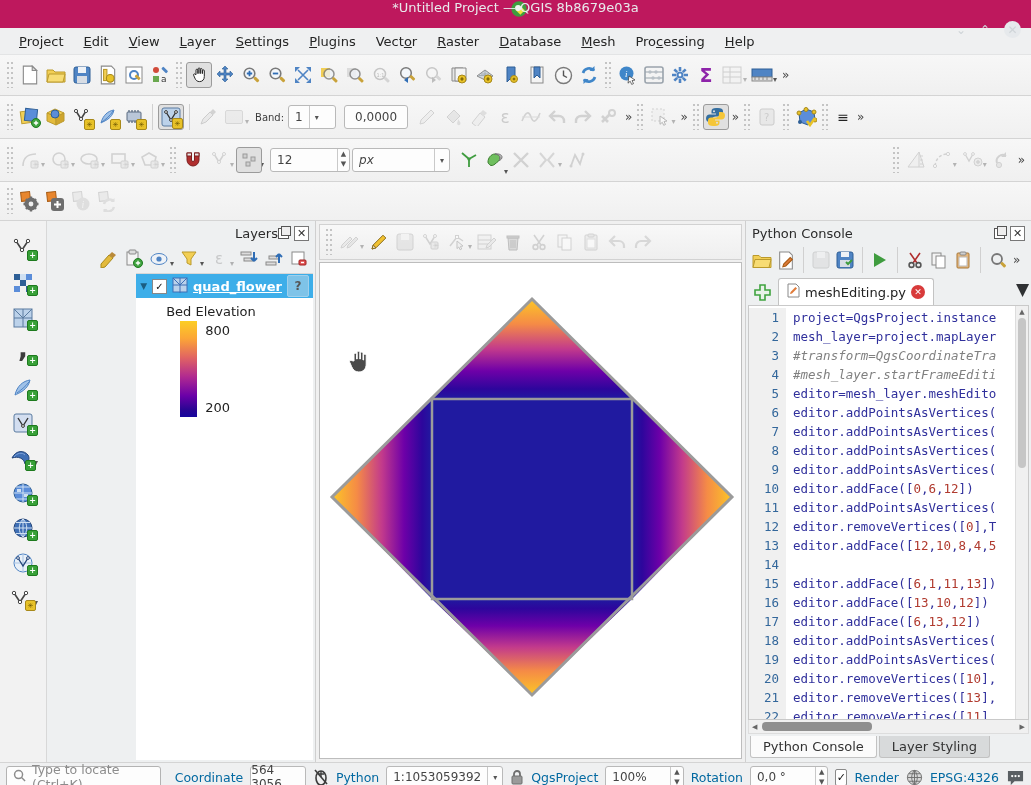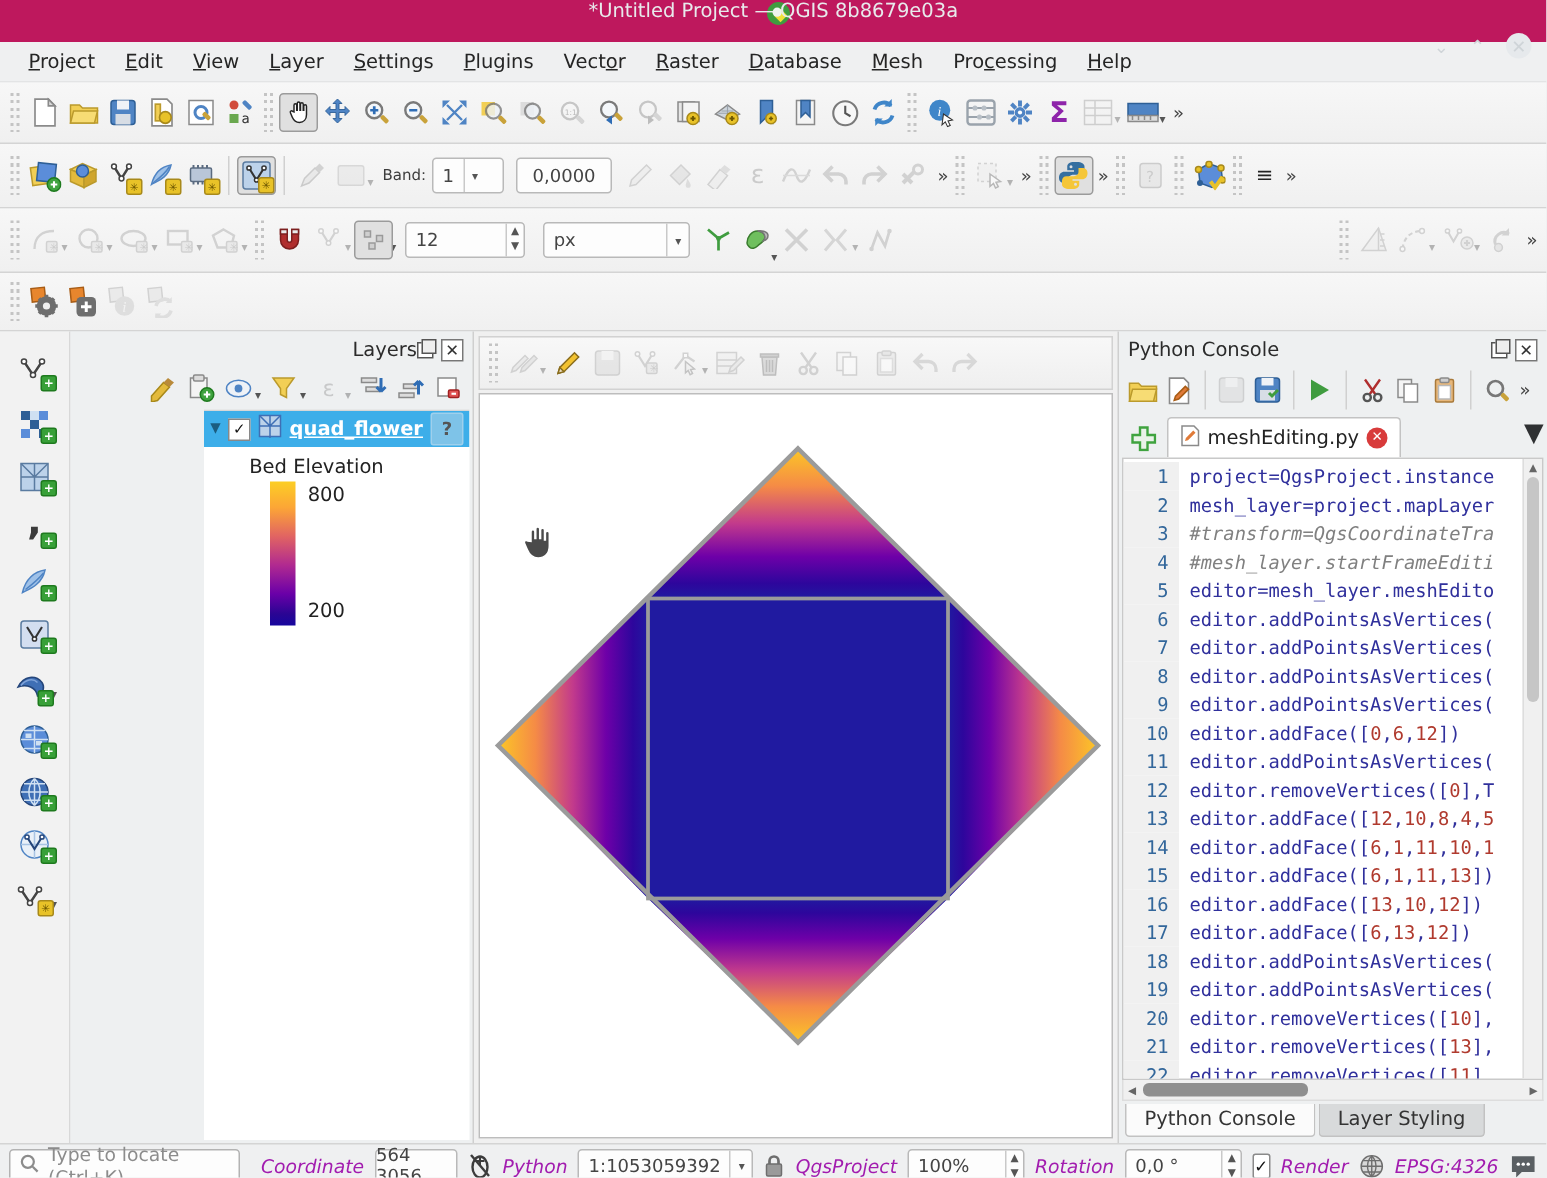--- a/index.html
+++ b/index.html
@@ -90,21 +90,21 @@
   #vscroll .thumb{width:8px;height:150px;background:#c6c6c6;border-radius:4px;}
   #hscroll{height:13px;margin:0 2px;background:#f0f0f0;border:1px solid #ddd;border-top:none;display:flex;align-items:center;}
   #hscroll .arr{font-size:7px;color:#666;padding:0 3px;}
   #hscroll .thumb{width:110px;height:9px;background:#8f8f8f;border-radius:4px;margin-left:2px;}
   #bottom-tabs{height:26px;display:flex;align-items:flex-start;padding-left:4px;gap:2px;margin-top:2px;}
   .btab{padding:3px 12px;font-size:13px;background:#d8dadb;border:1px solid #c2c2c2;border-top:none;border-radius:0 0 3px 3px;color:#333;}
   .btab.active{background:#fbfbfb;}
   
   #statusbar{height:28px;background:#eff0f1;border-top:1px solid #d4d4d4;display:flex;align-items:center;padding:0 6px;gap:7px;font-size:12.5px;color:#3a3a3a;}
   #locator{width:210px;height:20px;border:1px solid #b3b3b3;border-radius:3px;background:#fdfdfd;display:flex;align-items:center;gap:6px;padding:0 6px;color:#8c8c8c;}
-  .sb-label{color:#a21caf;font-style:italic;}
+  .sb-label{color:#0369a1;}
   #coord-box{width:80px;height:20px;}
   #scale-combo{height:20px;}
   #mag-spin{width:105px;height:20px;}
   #rot-spin{width:105px;height:20px;}
   .sb-check{width:15px;height:15px;background:#fff;border:1px solid #8a8a8a;border-radius:2px;display:flex;align-items:center;justify-content:center;font-size:11px;color:#111;}
   .sb-ic{display:flex;align-items:center;}
 </style>
 </head>
 <body>
 
@@ -565,21 +565,21 @@
       </svg>
     </span>
   <span class="dd">▾</span>
   <span class="spin" style="width:72px;margin-left:4px;">
       <span>12</span>
       <span class="arrows">
         <span>▲</span>
         <span>▼</span>
       </span>
     </span>
-  <span class="combo" style="width:96px;margin-left:12px;">
+  <span class="combo" style="width:96px;margin-left:2px;font-style:italic;">
       <span class="cv">px</span>
       <span class="ca" style="margin-left:auto;">▾</span>
     </span>
   <span class="tb" style="margin-left:6px;">
       <svg width="20" height="20" viewBox="0 0 20 20">
         <path d="M10 17V9M10 9L3 3M10 9l7-4" fill="none" stroke="#3f9c3f" stroke-width="1.8"></path>
         <circle cx="10" cy="9" r="1.6" fill="#3f9c3f"></circle>
       </svg>
     </span>
   <span class="tb">
@@ -1093,21 +1093,21 @@
           <div class="cl"><span class="ln">4</span><span class="ct"><span class="cmt">#mesh_layer.startFrameEditi</span></span></div>
           <div class="cl"><span class="ln">5</span><span class="ct">editor=mesh_layer.meshEdito</span></div>
           <div class="cl"><span class="ln">6</span><span class="ct">editor.addPointsAsVertices(</span></div>
           <div class="cl"><span class="ln">7</span><span class="ct">editor.addPointsAsVertices(</span></div>
           <div class="cl"><span class="ln">8</span><span class="ct">editor.addPointsAsVertices(</span></div>
           <div class="cl"><span class="ln">9</span><span class="ct">editor.addPointsAsVertices(</span></div>
           <div class="cl"><span class="ln">10</span><span class="ct">editor.addFace([<span class="nm">0</span>,<span class="nm">6</span>,<span class="nm">12</span>])</span></div>
           <div class="cl"><span class="ln">11</span><span class="ct">editor.addPointsAsVertices(</span></div>
           <div class="cl"><span class="ln">12</span><span class="ct">editor.removeVertices([<span class="nm">0</span>],T</span></div>
           <div class="cl"><span class="ln">13</span><span class="ct">editor.addFace([<span class="nm">12</span>,<span class="nm">10</span>,<span class="nm">8</span>,<span class="nm">4</span>,<span class="nm">5</span></span></div>
-          <div class="cl"><span class="ln">14</span><span class="ct">editor.addFace([<span class="nm">6</span>,<span class="nm">1</span>,<span class="nm">11</span>,<span class="nm">10</span>,<span class="nm">1</span></span></div>
+          <div class="cl"><span class="ln">14</span></div>
           <div class="cl"><span class="ln">15</span><span class="ct">editor.addFace([<span class="nm">6</span>,<span class="nm">1</span>,<span class="nm">11</span>,<span class="nm">13</span>])</span></div>
           <div class="cl"><span class="ln">16</span><span class="ct">editor.addFace([<span class="nm">13</span>,<span class="nm">10</span>,<span class="nm">12</span>])</span></div>
           <div class="cl"><span class="ln">17</span><span class="ct">editor.addFace([<span class="nm">6</span>,<span class="nm">13</span>,<span class="nm">12</span>])</span></div>
           <div class="cl"><span class="ln">18</span><span class="ct">editor.addPointsAsVertices(</span></div>
           <div class="cl"><span class="ln">19</span><span class="ct">editor.addPointsAsVertices(</span></div>
           <div class="cl"><span class="ln">20</span><span class="ct">editor.removeVertices([<span class="nm">10</span>],</span></div>
           <div class="cl"><span class="ln">21</span><span class="ct">editor.removeVertices([<span class="nm">13</span>],</span></div>
           <div class="cl"><span class="ln">22</span><span class="ct">editor.removeVertices([<span class="nm">11</span>]</span></div>
         </div>
       <div id="vscroll">

